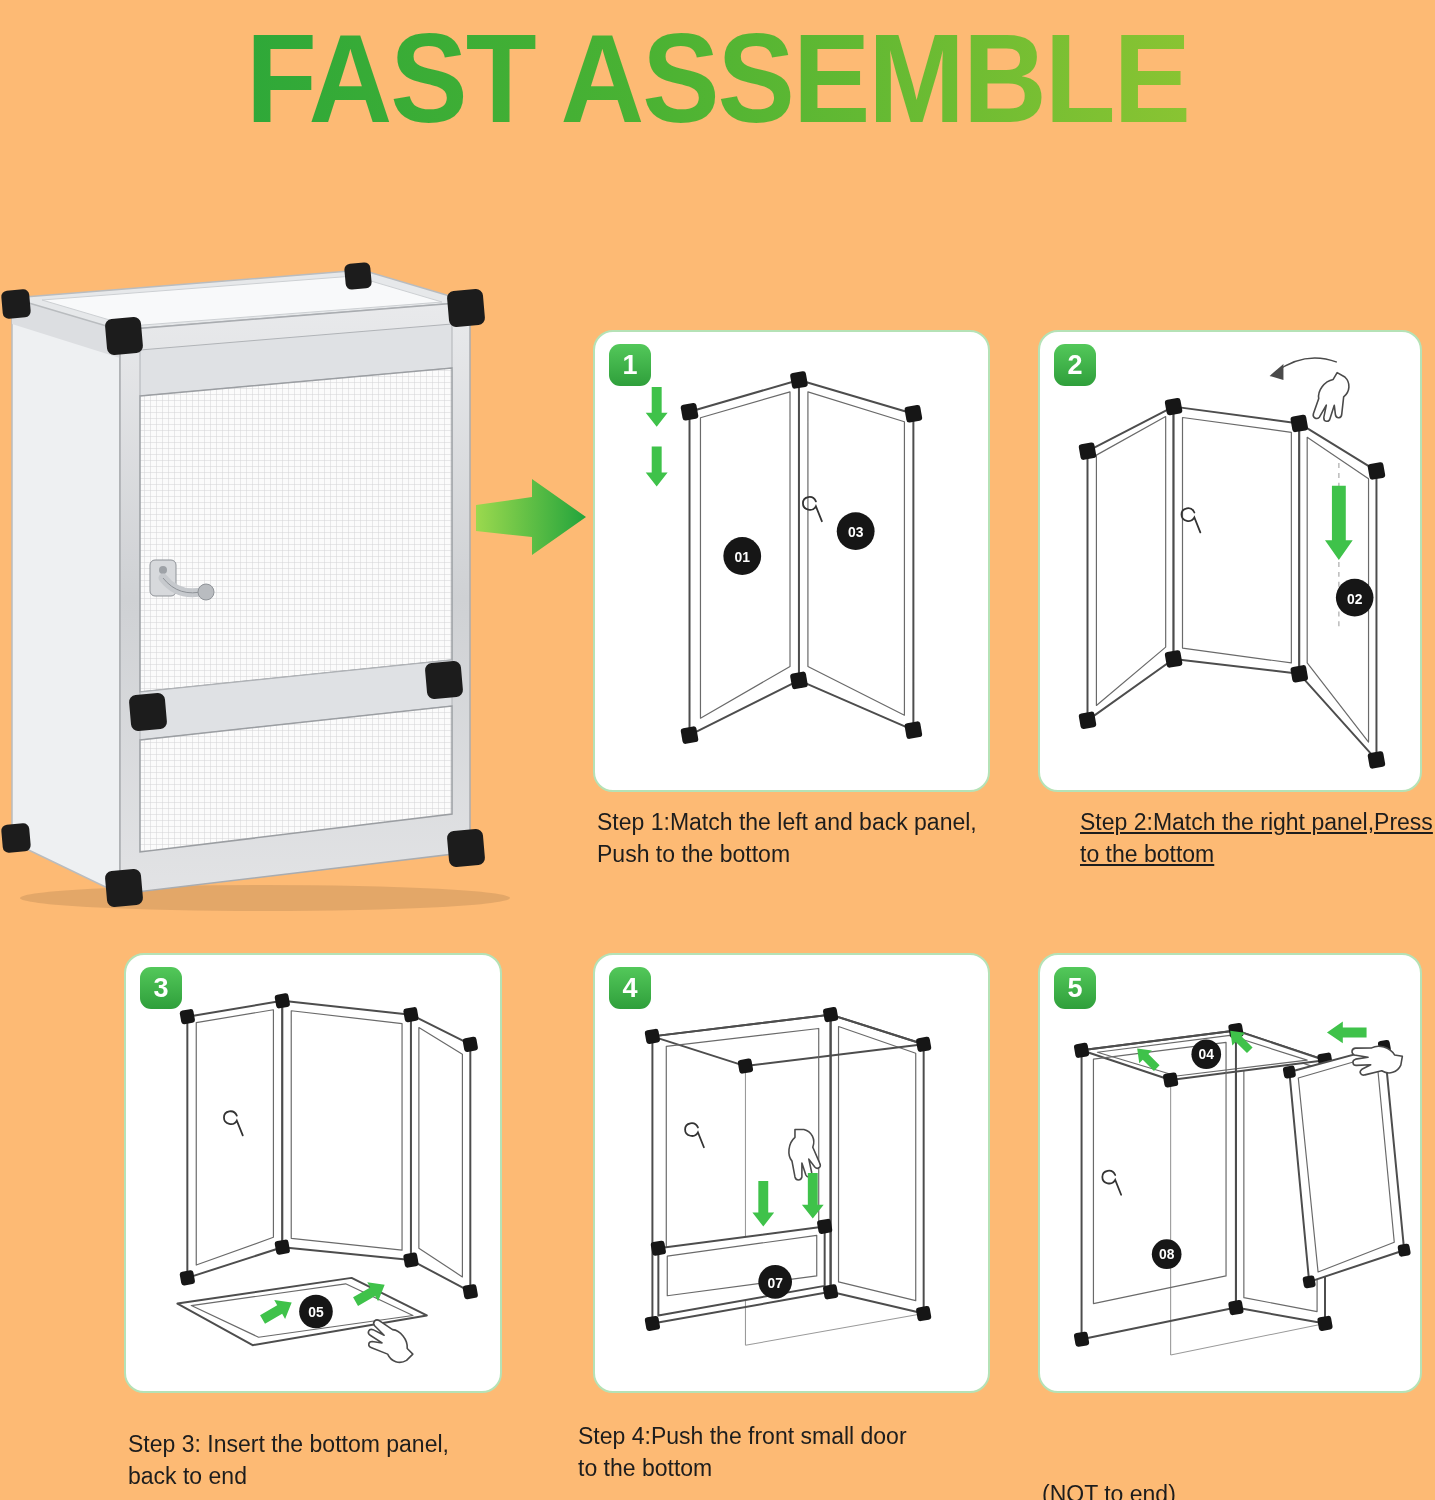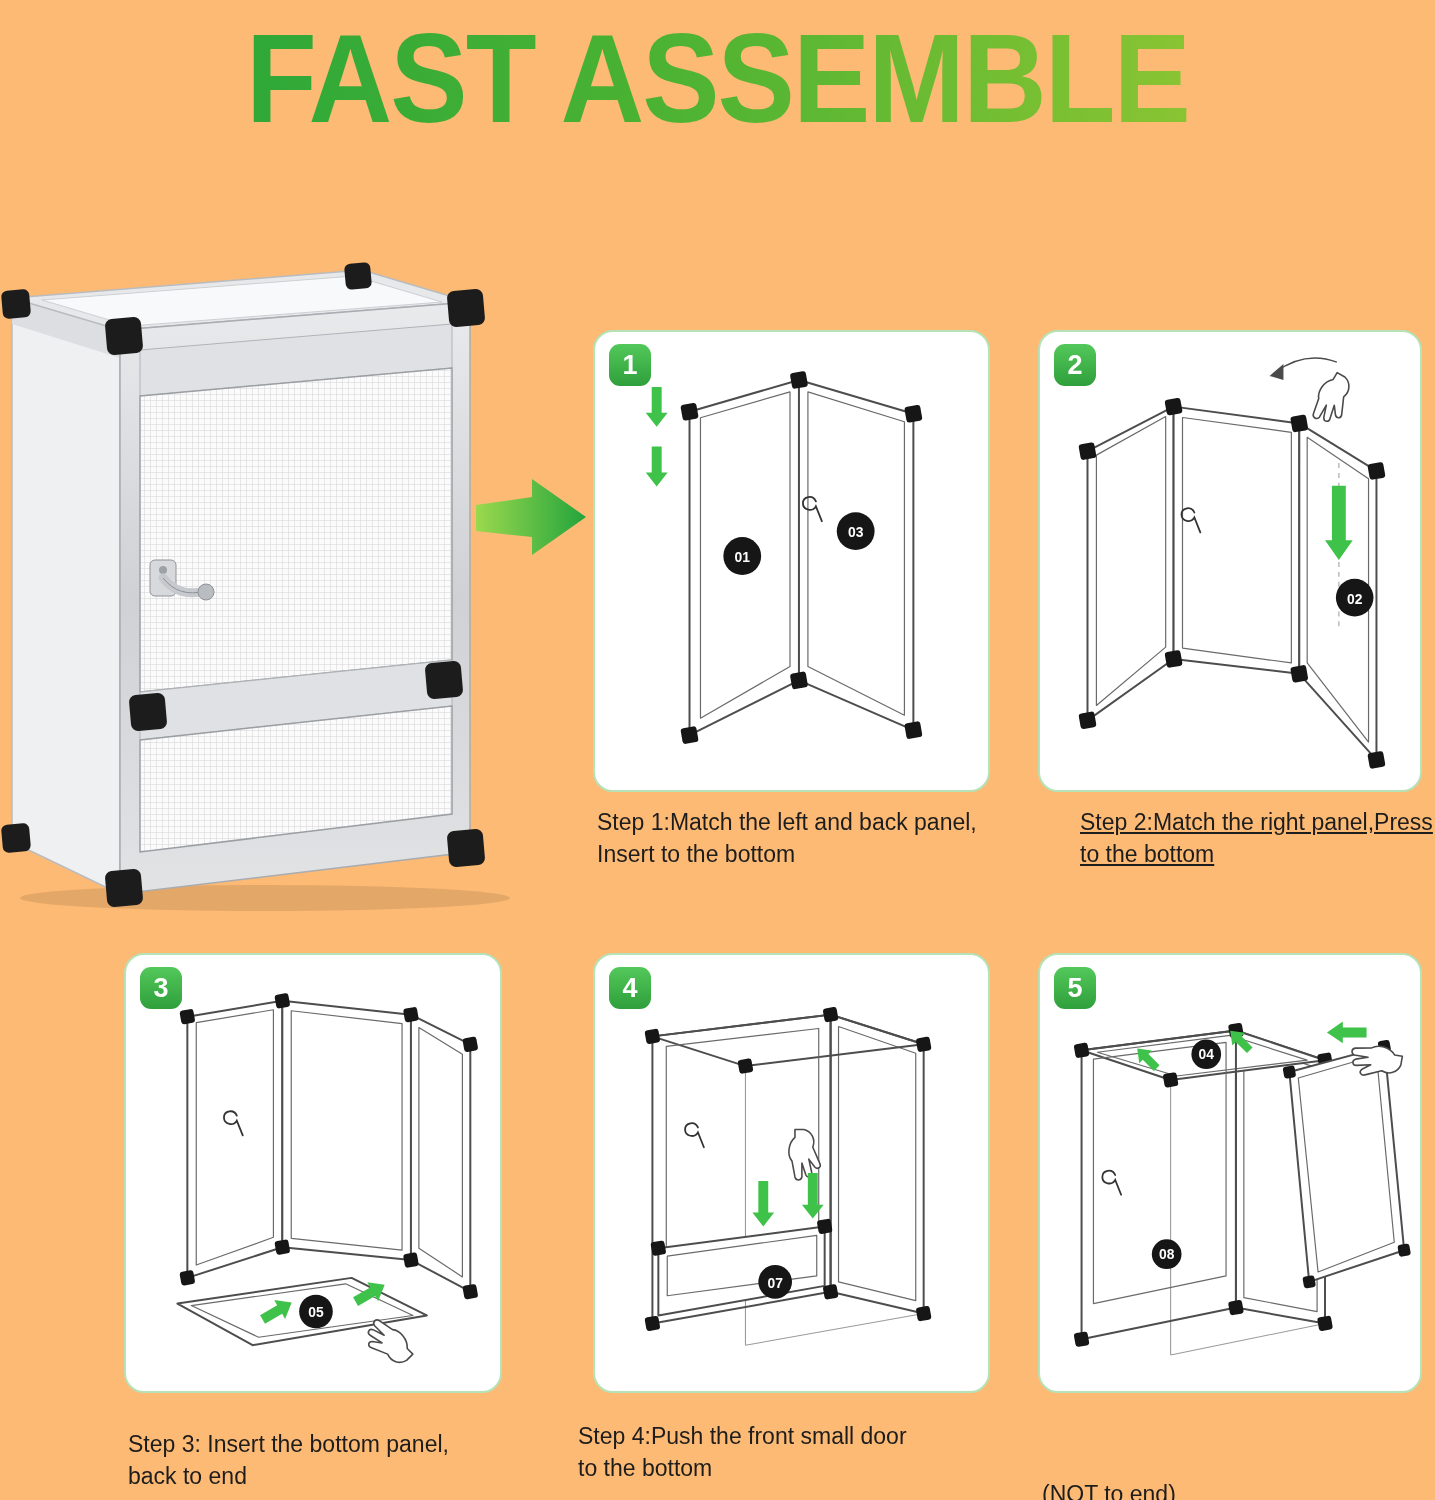--- a/index.html
+++ b/index.html
@@ -295,21 +295,21 @@
         <polygon class="garrow" points="-5,0 5,0 5,24 11,24 0,40 -11,24 -5,24"></polygon>
       </g>
       <g class="hand" transform="translate(354,102) rotate(10)">
         <path d="M4,-2 C-2,-9 -14,-10 -20,-5 L-36,-2 C-40,-1 -40,4 -36,5 L-22,5 L-34,9 C-38,11 -36,16 -32,15 L-18,12 L-26,18 C-29,21 -26,25 -22,23 L-6,16 C2,19 10,15 12,7 L12,-2 Z"></path>
       </g>
     </svg>
   </section>
 
   <p class="caption" style="left:597px; top:806px;">
     <span>Step 1:Match the left and back panel,</span><br>
-    <span>Insert to the bottom</span>
+    <span>Push to the bottom</span>
   </p>
   <p class="caption" style="left:1080px; top:806px;text-decoration:underline;">
     <span>Step 2:Match the right panel,Press</span><br>
     <span>to the bottom</span>
   </p>
   <p class="caption" style="left:128px; top:1428px;">
     <span>Step 3: Insert the bottom panel,</span><br>
     <span>back to end</span>
   </p>
   <p class="caption" style="left:578px; top:1420px;">

